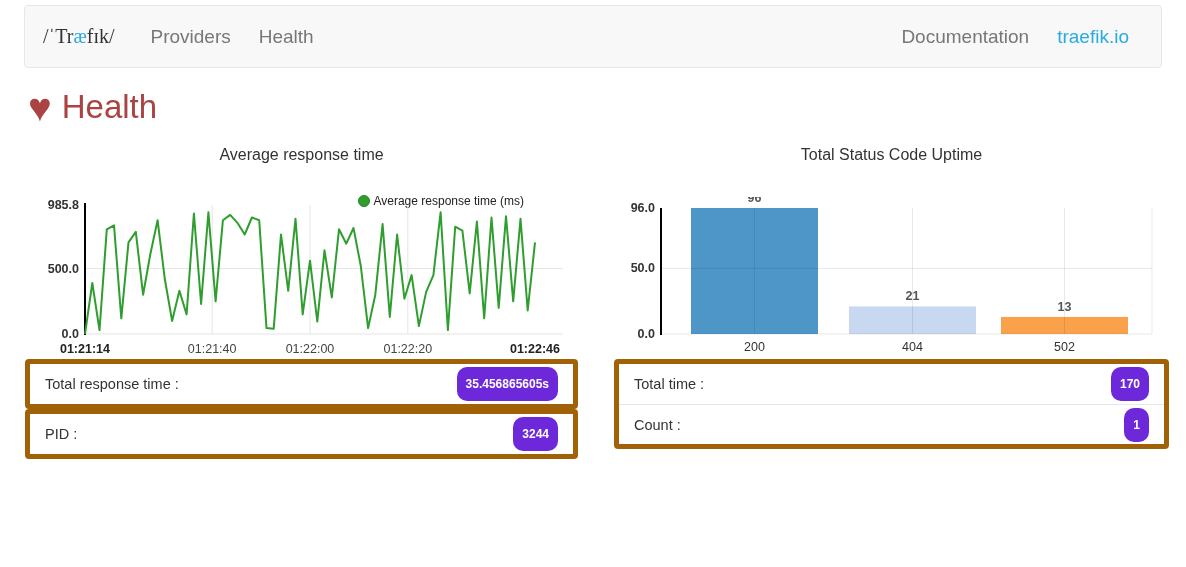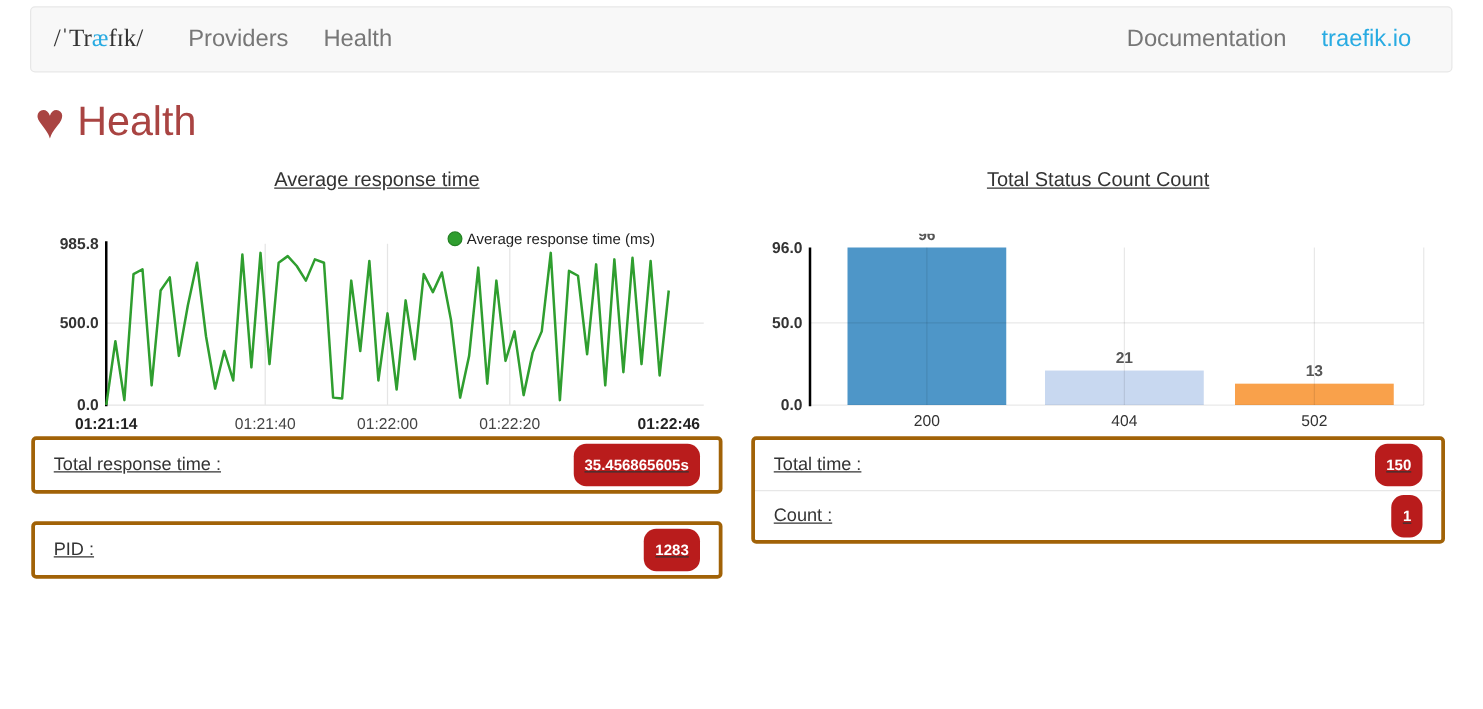--- a/index.html
+++ b/index.html
@@ -4,21 +4,21 @@
 <style>
   * { box-sizing: border-box; }
   html, body { margin: 0; padding: 0; background: #fff; }
   body {
     width: 1186px; height: 567px; overflow: hidden;
     font-family: "Liberation Sans", sans-serif; color: #333;
   }
 
   
   .navbar {
-    margin: 5px 24px 0 24px; height: 53px;
+    margin: 5px 24px 0 24px; height: 63px;
     background: #f8f8f8; border: 1px solid #e7e7e7; border-radius: 4px;
     display: flex; align-items: center; padding: 0 18px;
   }
   .brand {
     font-family: "Liberation Serif", serif; font-size: 20px; color: #333;
     margin-right: 22px; cursor: pointer; white-space: nowrap;
   }
   .brand .ae { color: #29abe2; }
   .nav-link {
     color: #777; font-size: 19px; margin: 0 14px; cursor: pointer; text-decoration: none;
@@ -32,51 +32,51 @@
   }
   .heart {
     color: #a94442; font-size: 40px; line-height: 36px; margin-right: 10px;
   }
   .page-title {
     color: #a94442; font-size: 33px; font-weight: 400; line-height: 38px;
   }
 
   
   .content-row {
-    display: flex; gap: 23px; margin: 18px 24px 0 25px; text-decoration: underline;
+    display: flex; gap: 36px; margin: 18px 24px 0 25px;
   }
   .col-left  { width: 553px; flex: none; }
   .col-right { width: 555px; flex: none; }
 
   .chart-card { position: relative; height: 215px; }
   .chart-title {
     text-align: center; font-size: 16px; color: #333; padding-top: 2px; font-weight: 400;
   }
   .legend {
     position: absolute; top: 50px; right: 54px;
     display: flex; align-items: center; font-size: 12px; color: #222;
   }
   .legend-dot {
     width: 12px; height: 12px; border-radius: 50%;
     margin-right: 3px; border: 1px solid #238223;
   }
   .chart-svg { position: absolute; left: 0; top: 53px; }
 
   
   .stat-panel {
-    border: 3px solid #a16207; border-radius: 4px; background: #fff; margin-bottom: 22px;
+    border: 5px solid #a16207; border-radius: 4px; background: #fff; 
   }
   .stat-row {
     height: 40px; display: flex; align-items: center; justify-content: space-between;
     padding: 0 15px;
   }
   .stat-row + .stat-row { border-top: 1px solid #e7e7e7; }
   .stat-label { font-size: 14.5px; color: #333; }
   .badge {
-    background: #b91c1c; color: #fff; font-size: 12px; font-weight: bold;
+    background: #6d28d9; color: #fff; font-size: 12px; font-weight: bold;
     padding: 11px 9px; border-radius: 10px; line-height: 1; white-space: nowrap;
   }
 </style>
 </head>
 <body>
 
 <nav class="navbar">
   <span class="brand">
     <span>/ˈTr</span><span class="ae">æ</span><span>fɪk/</span>
   </span>
@@ -123,28 +123,28 @@
     <div class="stat-panel">
       <div class="stat-row">
         <span class="stat-label">Total response time :</span>
         <span class="badge">35.456865605s</span>
       </div>
     </div>
 
     <div class="stat-panel">
       <div class="stat-row">
         <span class="stat-label">PID :</span>
-        <span class="badge">1283</span>
+        <span class="badge">3244</span>
       </div>
     </div>
   </div>
 
   <div class="col-right">
     <div class="chart-card">
-      <div class="chart-title">Total Status Count Count</div>
+      <div class="chart-title">Total Status Code Uptime</div>
       <svg id="bar-chart" class="chart-svg" width="555" height="162">
           <rect x="77" y="11" width="127" height="126" fill="#4e96c8"></rect>
           <rect x="235" y="109.4375" width="127" height="27.5625" fill="#c8d8f0"></rect>
           <rect x="387" y="119.9375" width="127" height="17.0625" fill="#f9a14b"></rect>
           <line x1="140.5" y1="11" x2="140.5" y2="137" stroke="rgba(0,0,0,0.09)" stroke-width="1"></line>
           <line x1="298.5" y1="11" x2="298.5" y2="137" stroke="rgba(0,0,0,0.09)" stroke-width="1"></line>
           <line x1="450.5" y1="11" x2="450.5" y2="137" stroke="rgba(0,0,0,0.09)" stroke-width="1"></line>
           <line x1="538" y1="11" x2="538" y2="137" stroke="rgba(0,0,0,0.09)" stroke-width="1"></line>
           <line x1="47" y1="71.375" x2="538" y2="71.375" stroke="rgba(0,0,0,0.09)" stroke-width="1"></line>
           <line x1="47" y1="137" x2="538" y2="137" stroke="rgba(0,0,0,0.09)" stroke-width="1"></line>
@@ -157,21 +157,21 @@
           <text x="450.5" y="154" text-anchor="middle" fill="#333" font-size="12.5">502</text>
           <text x="41" y="141" text-anchor="end" fill="#333" font-size="12.5" font-weight="bold">0.0</text>
           <text x="41" y="75.375" text-anchor="end" fill="#333" font-size="12.5" font-weight="bold">50.0</text>
           <text x="41" y="15" text-anchor="end" fill="#333" font-size="12.5" font-weight="bold">96.0</text>
         </svg>
     </div>
 
     <div class="stat-panel">
       <div class="stat-row">
         <span class="stat-label">Total time :</span>
-        <span class="badge">150</span>
+        <span class="badge">170</span>
       </div>
       <div class="stat-row">
         <span class="stat-label">Count :</span>
         <span class="badge">1</span>
       </div>
     </div>
   </div>
 </div>
 
 </body></html>

